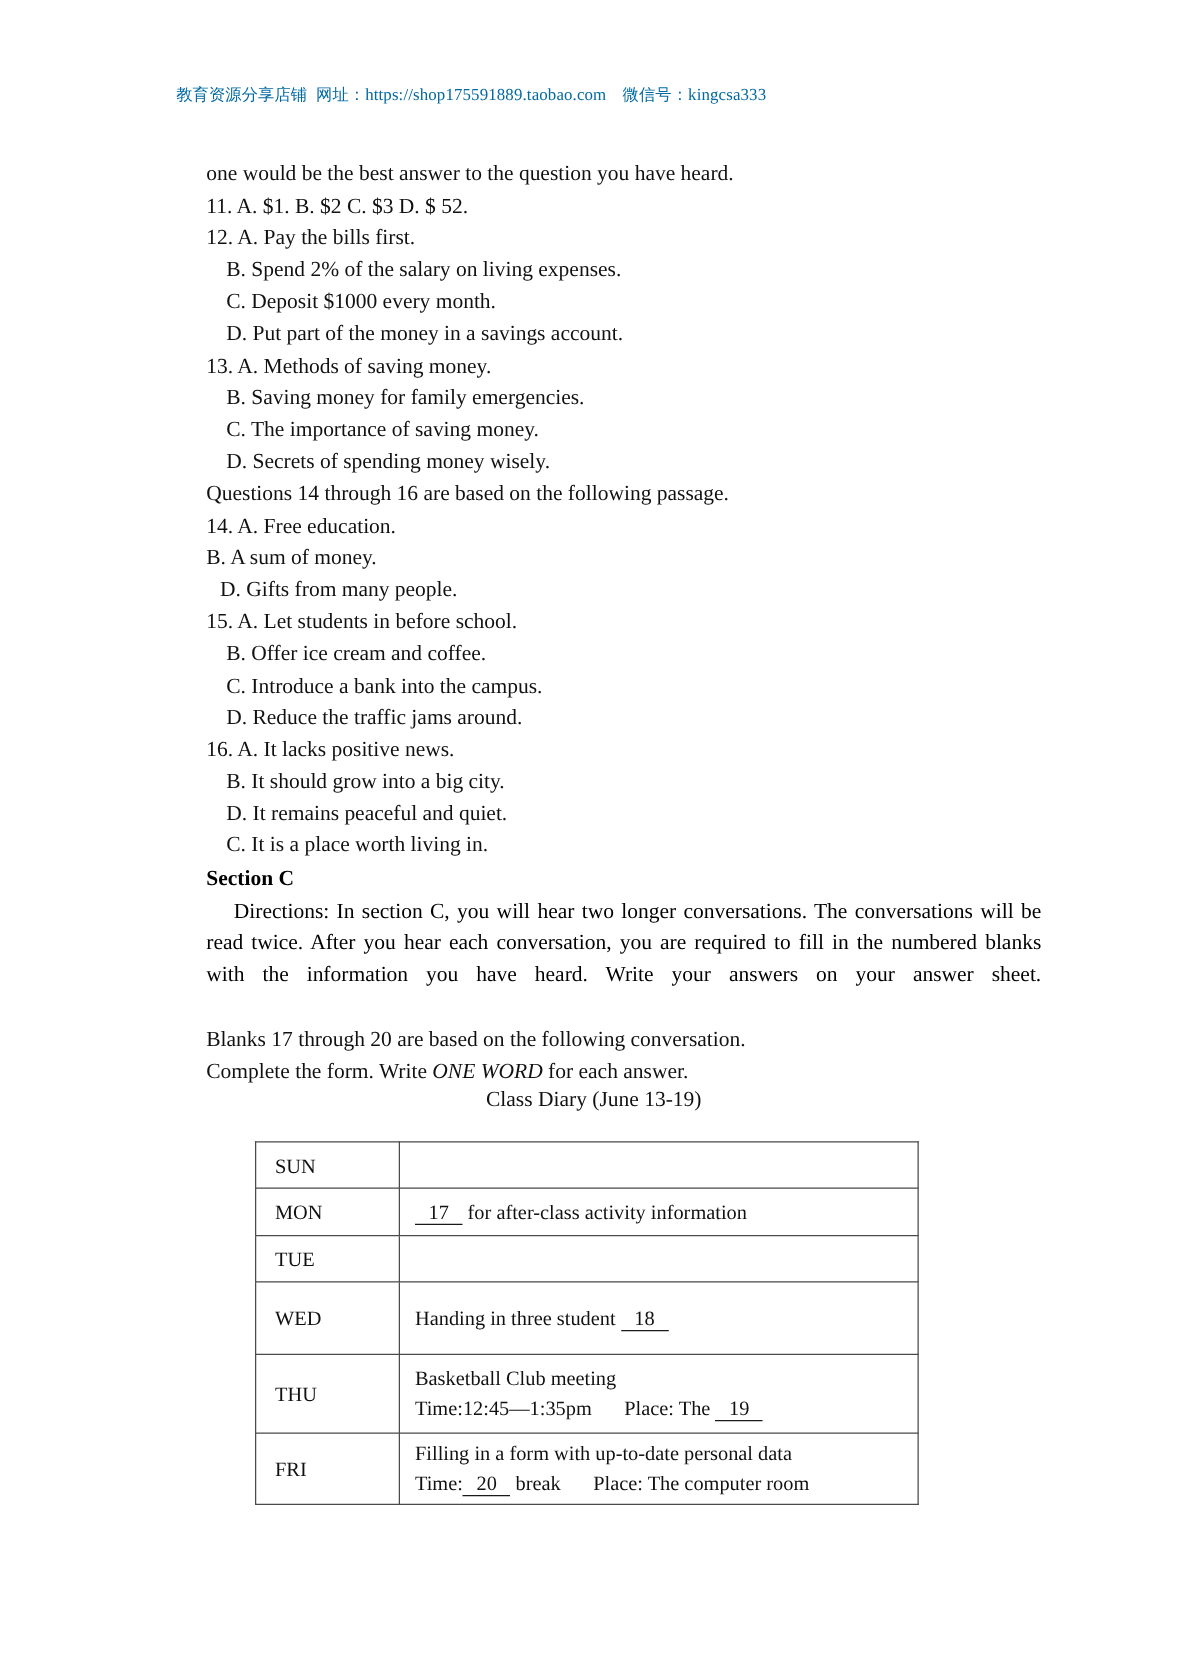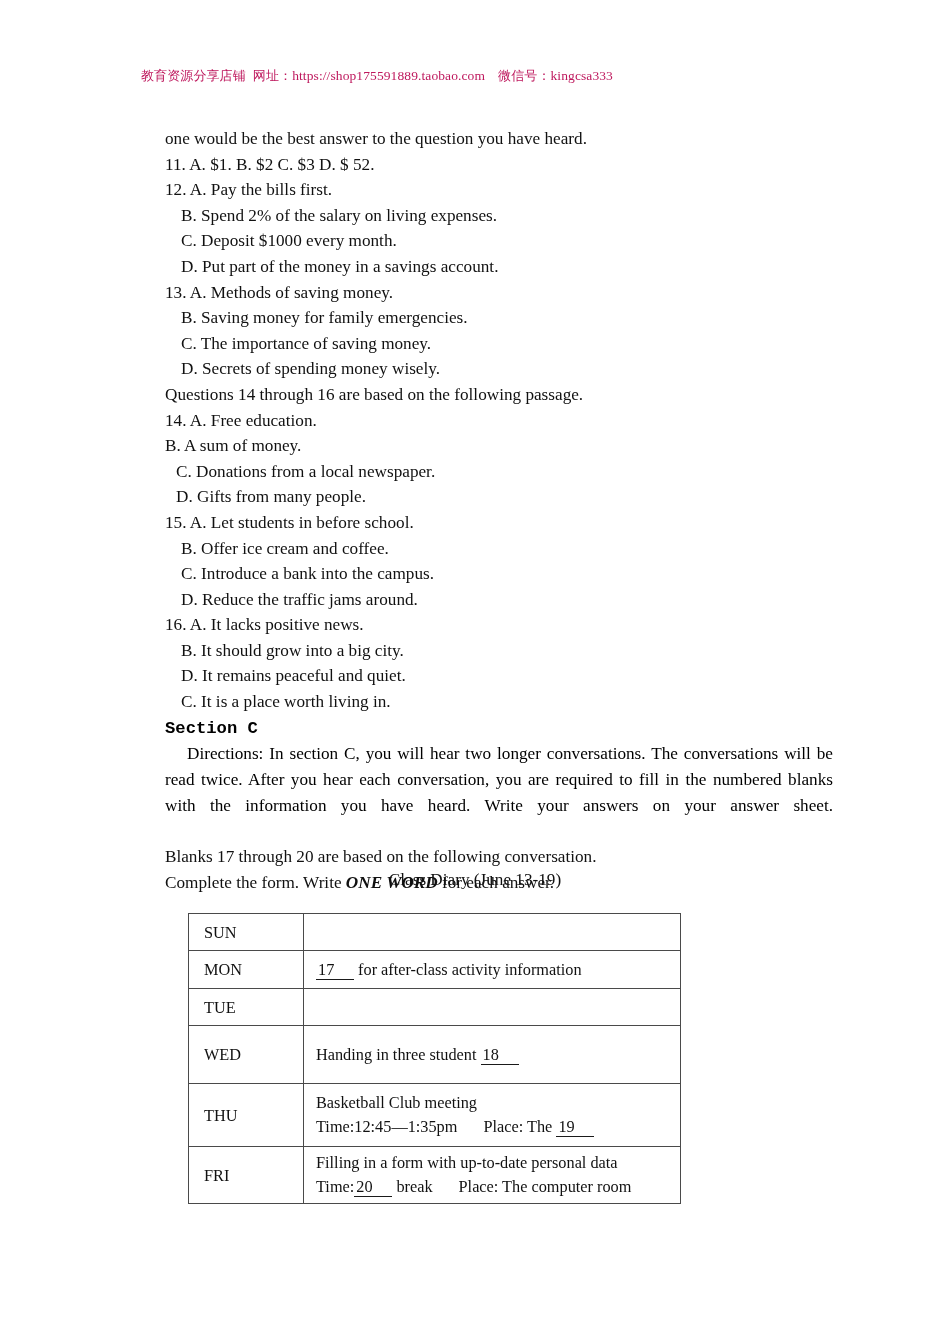--- a/index.html
+++ b/index.html
@@ -24,21 +24,21 @@
   }
 
   
   .doc-header {
     position: absolute;
     left: 141px;
     top: 66px;
     width: 670px;
     font-size: 13.5px;
     line-height: 20px;
-    color: #be185d;
+    color: #0369a1;
     white-space: nowrap;
     letter-spacing: 0.1px;
   }
   .doc-header .cn { font-family: "DejaVu Sans", "Liberation Sans", sans-serif; font-size: 13px; }
   .doc-header .gap { display: inline-block; width: 7px; }
   .doc-header .gap-lg { display: inline-block; width: 13px; }
 
   
   .body-block {
     position: absolute;
@@ -56,58 +56,57 @@
   }
   .line.indent-opt  { padding-left: 16px; }
   .line.indent-opt2 { padding-left: 11px; }
   .line.flush       { padding-left: 0; }
 
   .sec-head {
     font-size: 17.2px;
     line-height: 25.6px;
     font-weight: bold;
     margin-top: 1px;
-    font-family: Liberation Mono, monospace;
   }
 
   .para {
     font-size: 17.2px;
     line-height: 25.8px;
     text-align: justify;
     text-justify: inter-word;
     width: 668px;
     text-indent: 22px;
     white-space: normal;
   }
   .para.last-justify::after {
     content: "";
     display: inline-block;
     width: 100%;
   }
 
-  .bi { font-weight: bold; font-style: italic; }
+  .bi { font-weight: normal; font-style: italic; }
 
   
   .table-title {
     position: absolute;
     left: 0;
     top: 868px;
     width: 950px;
     text-align: center;
     font-size: 17.2px;
     line-height: 24px;
     color: #111;
   }
 
   
   .diary-table {
     position: absolute;
-    left: 188px;
+    left: 204px;
     top: 913px;
-    width: 493px;
+    width: 531px;
     border-collapse: collapse;
     table-layout: fixed;
   }
   .diary-table td {
     border: 1px solid #4a4a4a;
     font-size: 16.3px;
     line-height: 23px;
     color: #111;
     vertical-align: middle;
     padding: 0;
@@ -126,20 +125,21 @@
   .row-3 td { height: 36px; }
   .row-4 td { height: 57px; }
   .row-5 td { height: 62px; }
   .row-6 td { height: 56px; }
 
   .cline { display: block; line-height: 24px; white-space: nowrap; }
 
   .blank {
     display: inline-block;
     border-bottom: 1px solid #1a1a1a;
+    text-align: center;
     padding: 0 2px 0 2px;
     line-height: 18px;
     min-width: 34px;
   }
   .sp-md { display: inline-block; width: 26px; }
 </style>
 </head>
 <body>
 
 <div class="page">
@@ -156,21 +156,20 @@
         <div class="line indent-opt">B. Spend 2% of the salary on living expenses.</div>
         <div class="line indent-opt">C. Deposit $1000 every month.</div>
         <div class="line indent-opt">D. Put part of the money in a savings account.</div>
         <div class="line flush">13. A. Methods of saving money.</div>
         <div class="line indent-opt">B. Saving money for family emergencies.</div>
         <div class="line indent-opt">C. The importance of saving money.</div>
         <div class="line indent-opt">D. Secrets of spending money wisely.</div>
         <div class="line flush">Questions 14 through 16 are based on the following passage.</div>
         <div class="line flush">14. A. Free education.</div>
         <div class="line flush">B. A sum of money.</div>
-        <div class="line indent-opt2">C. Donations from a local newspaper.</div>
         <div class="line indent-opt2">D. Gifts from many people.</div>
         <div class="line flush">15. A. Let students in before school.</div>
         <div class="line indent-opt">B. Offer ice cream and coffee.</div>
         <div class="line indent-opt">C. Introduce a bank into the campus.</div>
         <div class="line indent-opt">D. Reduce the traffic jams around.</div>
         <div class="line flush">16. A. It lacks positive news.</div>
         <div class="line indent-opt">B. It should grow into a big city.</div>
         <div class="line indent-opt">D. It remains peaceful and quiet.</div>
         <div class="line indent-opt">C. It is a place worth living in.</div>
       </div>

